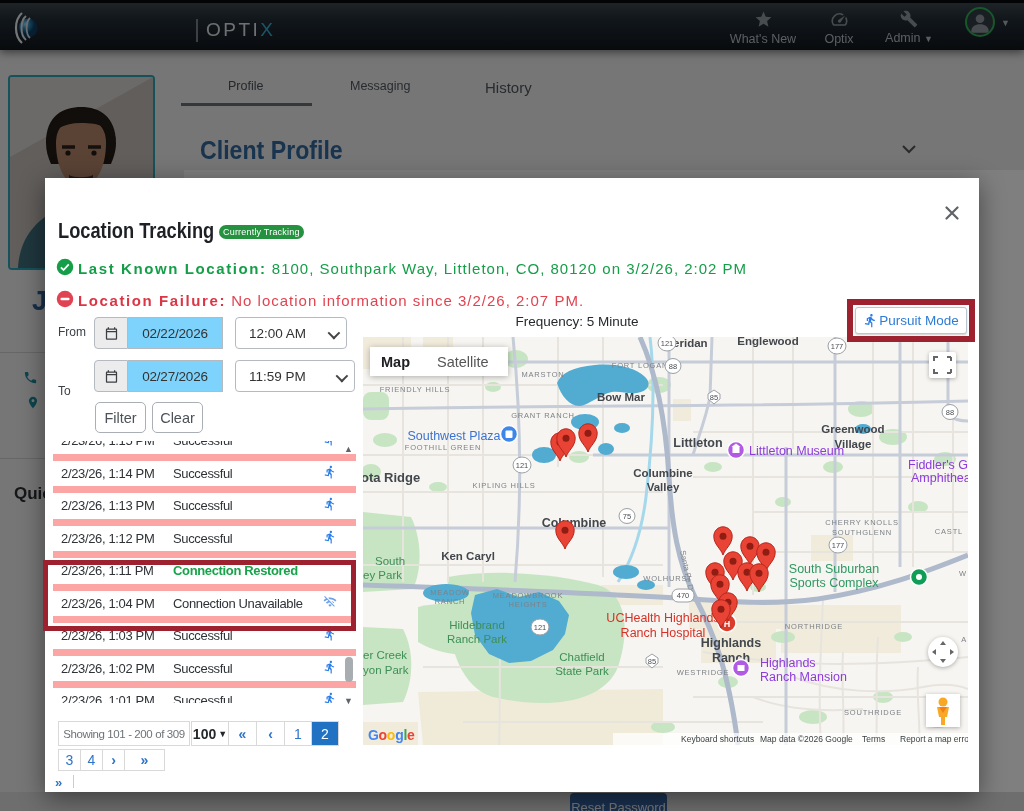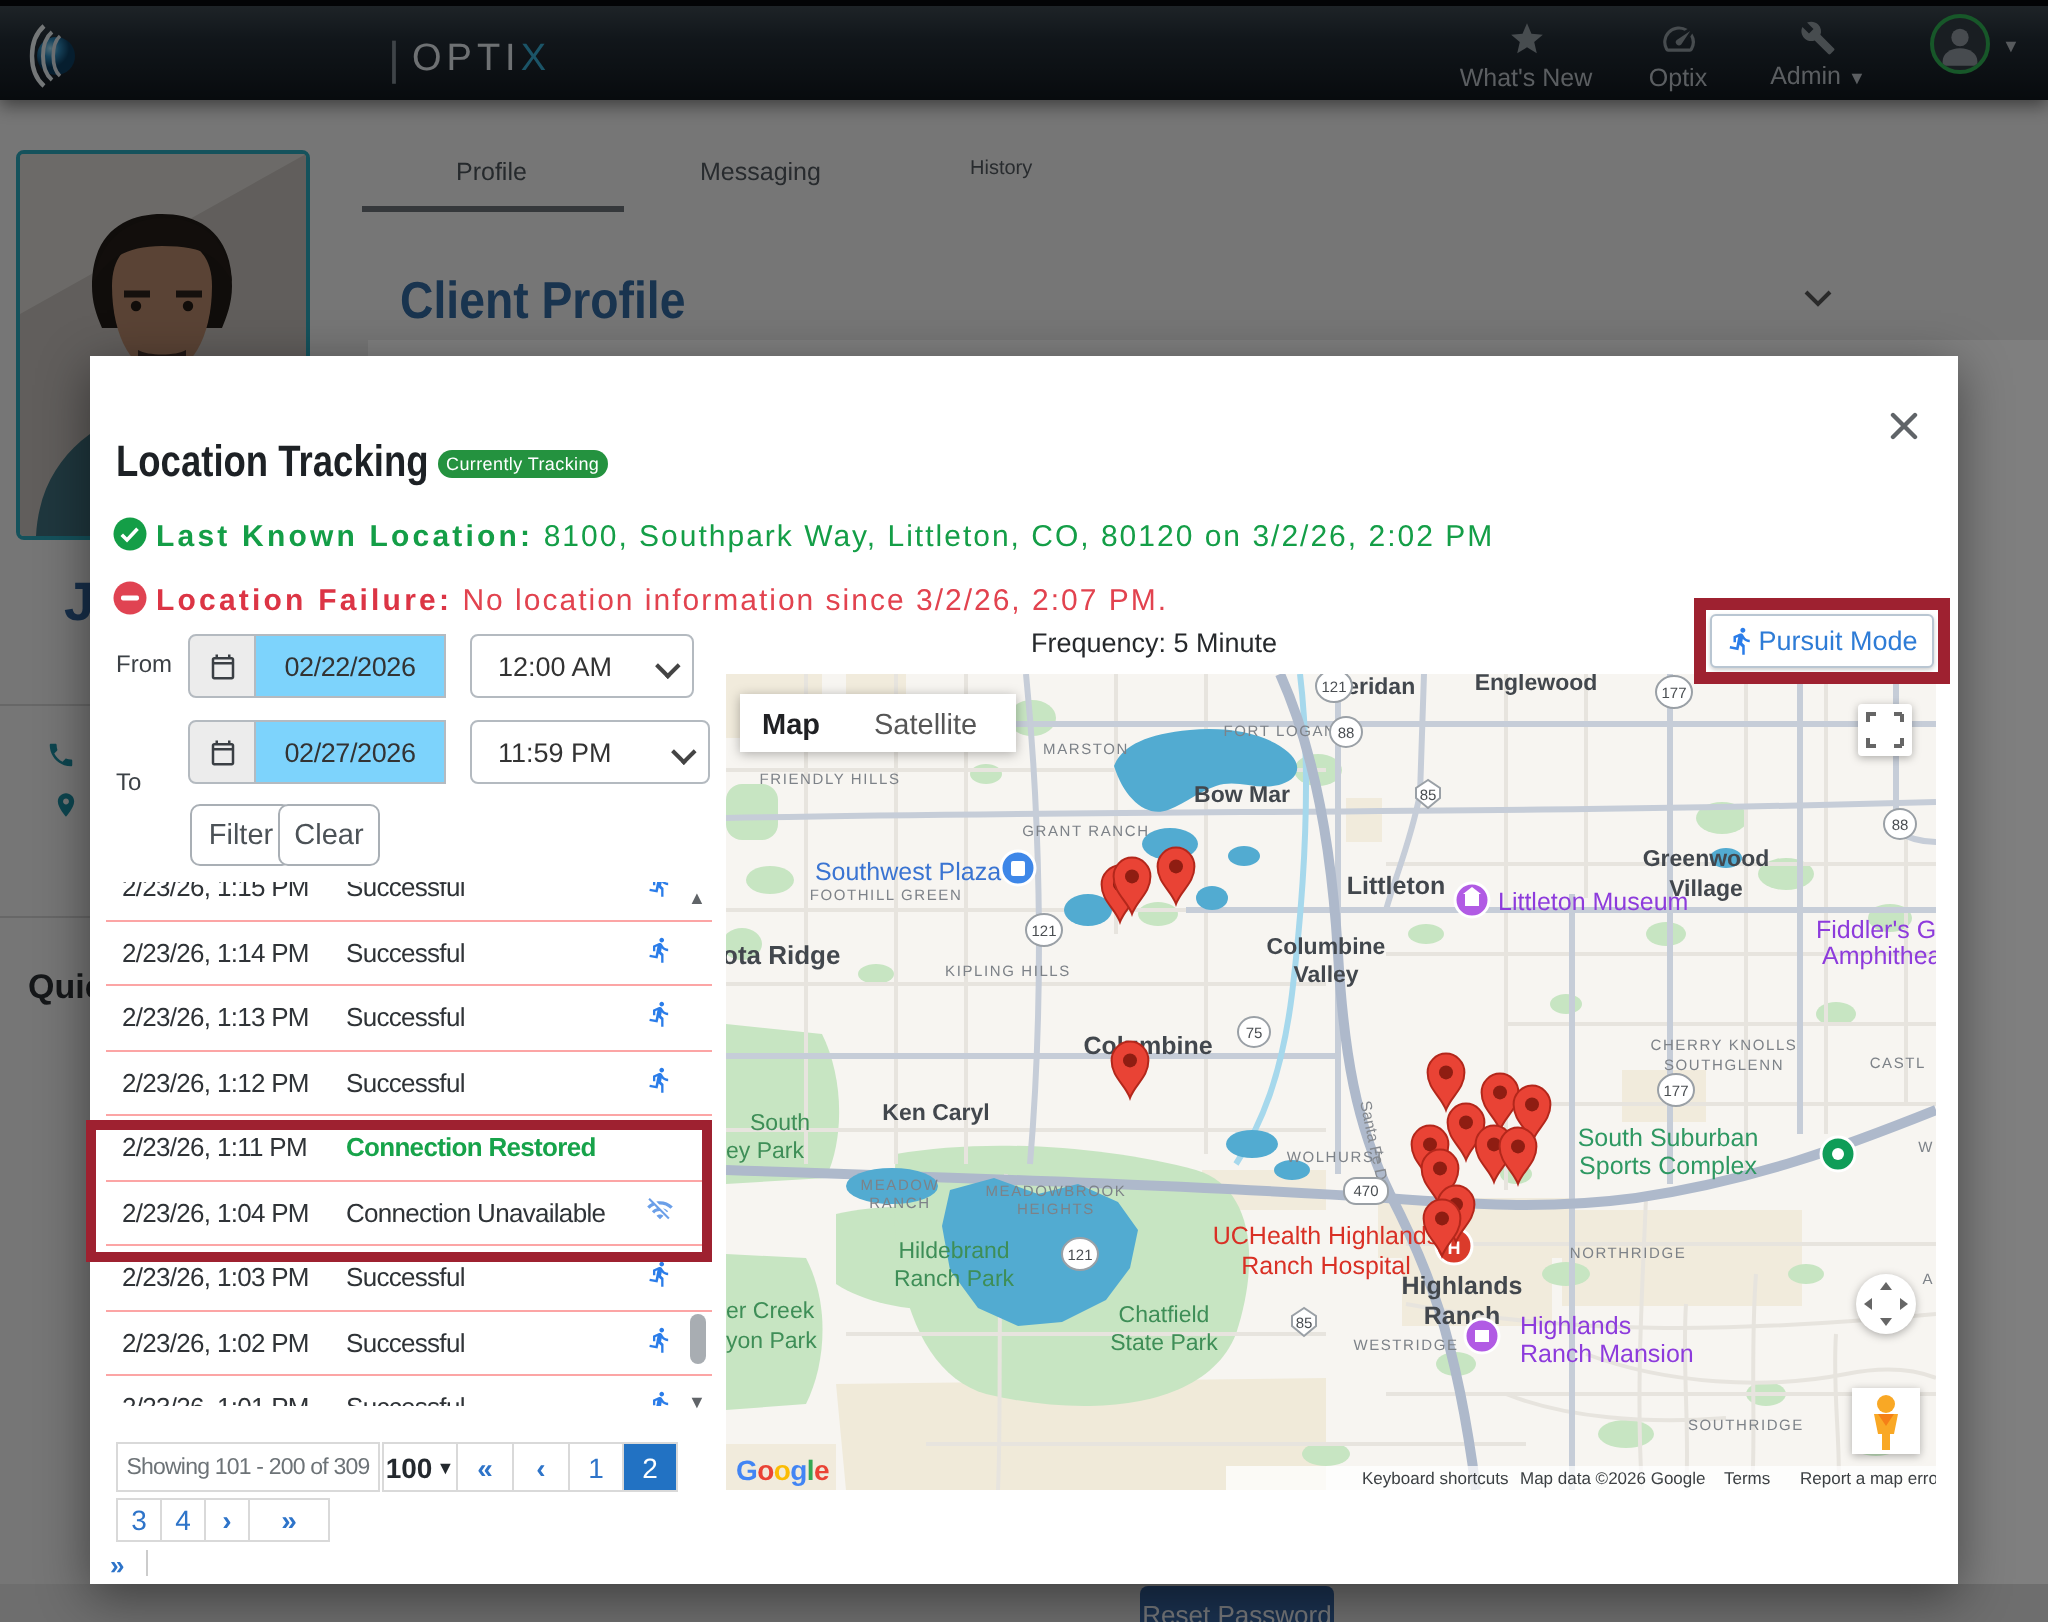--- a/index.html
+++ b/index.html
@@ -12,21 +12,21 @@
 
 #modal{position:absolute;left:45px;top:178px;width:934px;height:614px;background:#fff;box-shadow:0 6px 24px rgba(0,0,0,.45);z-index:20}
 #modal .lbl{position:absolute;font-size:12px;color:#3c4146}
 .ibtn{position:absolute;height:32px;border:1px solid #b4bac0;background:#ececec;border-radius:4px 0 0 4px;display:flex;align-items:center;justify-content:center}
 .ifld{position:absolute;height:32px;border:1px solid #b4bac0;border-left:none;background:#7dd3fc;font-size:13.5px;letter-spacing:-.2px;color:#333;display:flex;align-items:center;justify-content:center}
 .isel{position:absolute;height:32px;border:1px solid #b4bac0;border-radius:4px;background:#fff;font-size:13.5px;color:#333;display:flex;align-items:center;padding-left:13px}
 .isel:after{content:"";position:absolute;right:9px;top:12px;width:7px;height:7px;border-right:2px solid #444;border-bottom:2px solid #444;transform:rotate(45deg) translateY(-2px)}
 .obtn{position:absolute;height:31px;border:1px solid #a9afb5;border-radius:5px;background:#fff;font-size:14.5px;color:#4c5257;display:flex;align-items:center;justify-content:center}
 
 #list{position:absolute;left:8px;top:263px;width:303px;height:262px;overflow:hidden}
-.row{display:flex;align-items:center;height:32.5px;border-bottom:1px solid #fca5a5;font-size:13px;letter-spacing:-.35px;color:#2f3337}
+.row{display:flex;align-items:center;height:32.5px;border-bottom:7px solid #fca5a5;font-size:13px;letter-spacing:-.35px;color:#2f3337}
 .row .t{width:120px;padding-left:8px}
 .row .s{flex:1}
 .row .ic{width:26px;text-align:center;margin-right:13px}
 
 .pbox{position:absolute;border:1px solid #d9d9d9;background:#fff;display:flex;align-items:center;justify-content:center;font-size:14px;color:#2e74c9}
 
 .redbox{position:absolute;border:6px solid #9e2130;z-index:30}
 
 .mcap{font-size:7.5px;letter-spacing:.8px;fill:#7d8288}
 .mtown{font-size:11.5px;font-weight:bold;fill:#42474d}
@@ -81,21 +81,21 @@
           <circle cx="12" cy="9" r="4"></circle>
           <path d="M12 14c-4.5 0-8 2.5-8 6v2h16v-2c0-3.5-3.5-6-8-6z"></path>
         </svg>
     </div>
     <div class="abs" style="left:1001px;top:15px;color:#aeb5bb;font-size:9px">▼</div>
   </div>
 
   <div class="abs" style="left:228px;top:79px;font-size:12.5px;color:#4a5258">Profile</div>
   <div class="abs" style="left:181px;top:103px;width:131px;height:3px;background:#6a7076"></div>
   <div class="abs" style="left:350px;top:79px;font-size:12.5px;color:#50575d">Messaging</div>
-  <div class="abs" style="left:485px;top:79px;font-size:10px;color:#50575d">History</div>
+  <div class="abs" style="left:485px;top:79px;font-size:15px;color:#50575d">History</div>
   <div class="abs" style="left:200px;top:135px;font-size:26px;font-weight:bold;color:#33689e;white-space:nowrap;transform:scaleX(.89);transform-origin:left">Client Profile</div>
   <svg class="abs" style="left:901px;top:144px" width="16" height="10" viewBox="0 0 16 10">
       <path d="M2 2l6 6 6-6" stroke="#555" stroke-width="2" fill="none"></path>
     </svg>
 
   <div class="abs" style="left:570px;top:793px;width:97px;height:28px;background:#35629e;border-radius:4px;color:#e8edf3;font-size:13px;display:flex;align-items:center;justify-content:center">Reset Password</div>
 
   <div id="photo" class="abs" style="left:8px;top:75px;width:147px;height:195px;border:2px solid #2aa4b8;border-radius:4px;overflow:hidden">
     <svg width="143" height="191" viewBox="0 0 143 191">
       <rect width="143" height="191" fill="#c2bdb8"></rect>
@@ -154,21 +154,21 @@
   <div class="isel" style="left:190px;top:139px;width:112px">12:00 AM</div>
   <div class="ibtn" style="left:49px;top:182px;width:34px">
       <svg width="15" height="15" viewBox="0 0 24 24" fill="#3a3f44">
         <path d="M19 4h-1V2h-2v2H8V2H6v2H5c-1.1 0-2 .9-2 2v14c0 1.1.9 2 2 2h14c1.1 0 2-.9 2-2V6c0-1.1-.9-2-2-2zm0 16H5V10h14v10zM5 8V6h14v2H5z"></path>
       </svg>
     </div>
   <div class="ifld" style="left:83px;top:182px;width:95px">02/27/2026</div>
   <div class="isel" style="left:190px;top:182px;width:120px">11:59 PM</div>
 
   <div class="obtn" style="left:50px;top:224px;width:51px">Filter</div>
-  <div class="obtn" style="left:94px;top:224px;width:51px">Clear</div>
+  <div class="obtn" style="left:107px;top:224px;width:51px">Clear</div>
 
   <div id="list">
     <div style="margin-top:-13px">
       <div class="row">
           <div class="t">2/23/26, 1:15 PM</div>
           <div class="s">Successful</div>
           <div class="ic"><svg width="14" height="14" viewBox="0 0 24 24" fill="#2b7de9">
               <path d="M13.49 5.48c1.1 0 2-.9 2-2s-.9-2-2-2-2 .9-2 2 .9 2 2 2zm-3.6 13.9l1-4.4 2.1 2v6h2v-7.5l-2.1-2 .6-3c1.3 1.5 3.3 2.5 5.5 2.5v-2c-1.9 0-3.5-1-4.3-2.4l-1-1.6c-.4-.6-1-1-1.7-1-.3 0-.5.1-.8.1l-5.2 2.2v4.7h2v-3.4l1.8-.7-1.6 8.1-4.9-1-.4 2 7 1.4z"></path>
             </svg></div>
         </div>

